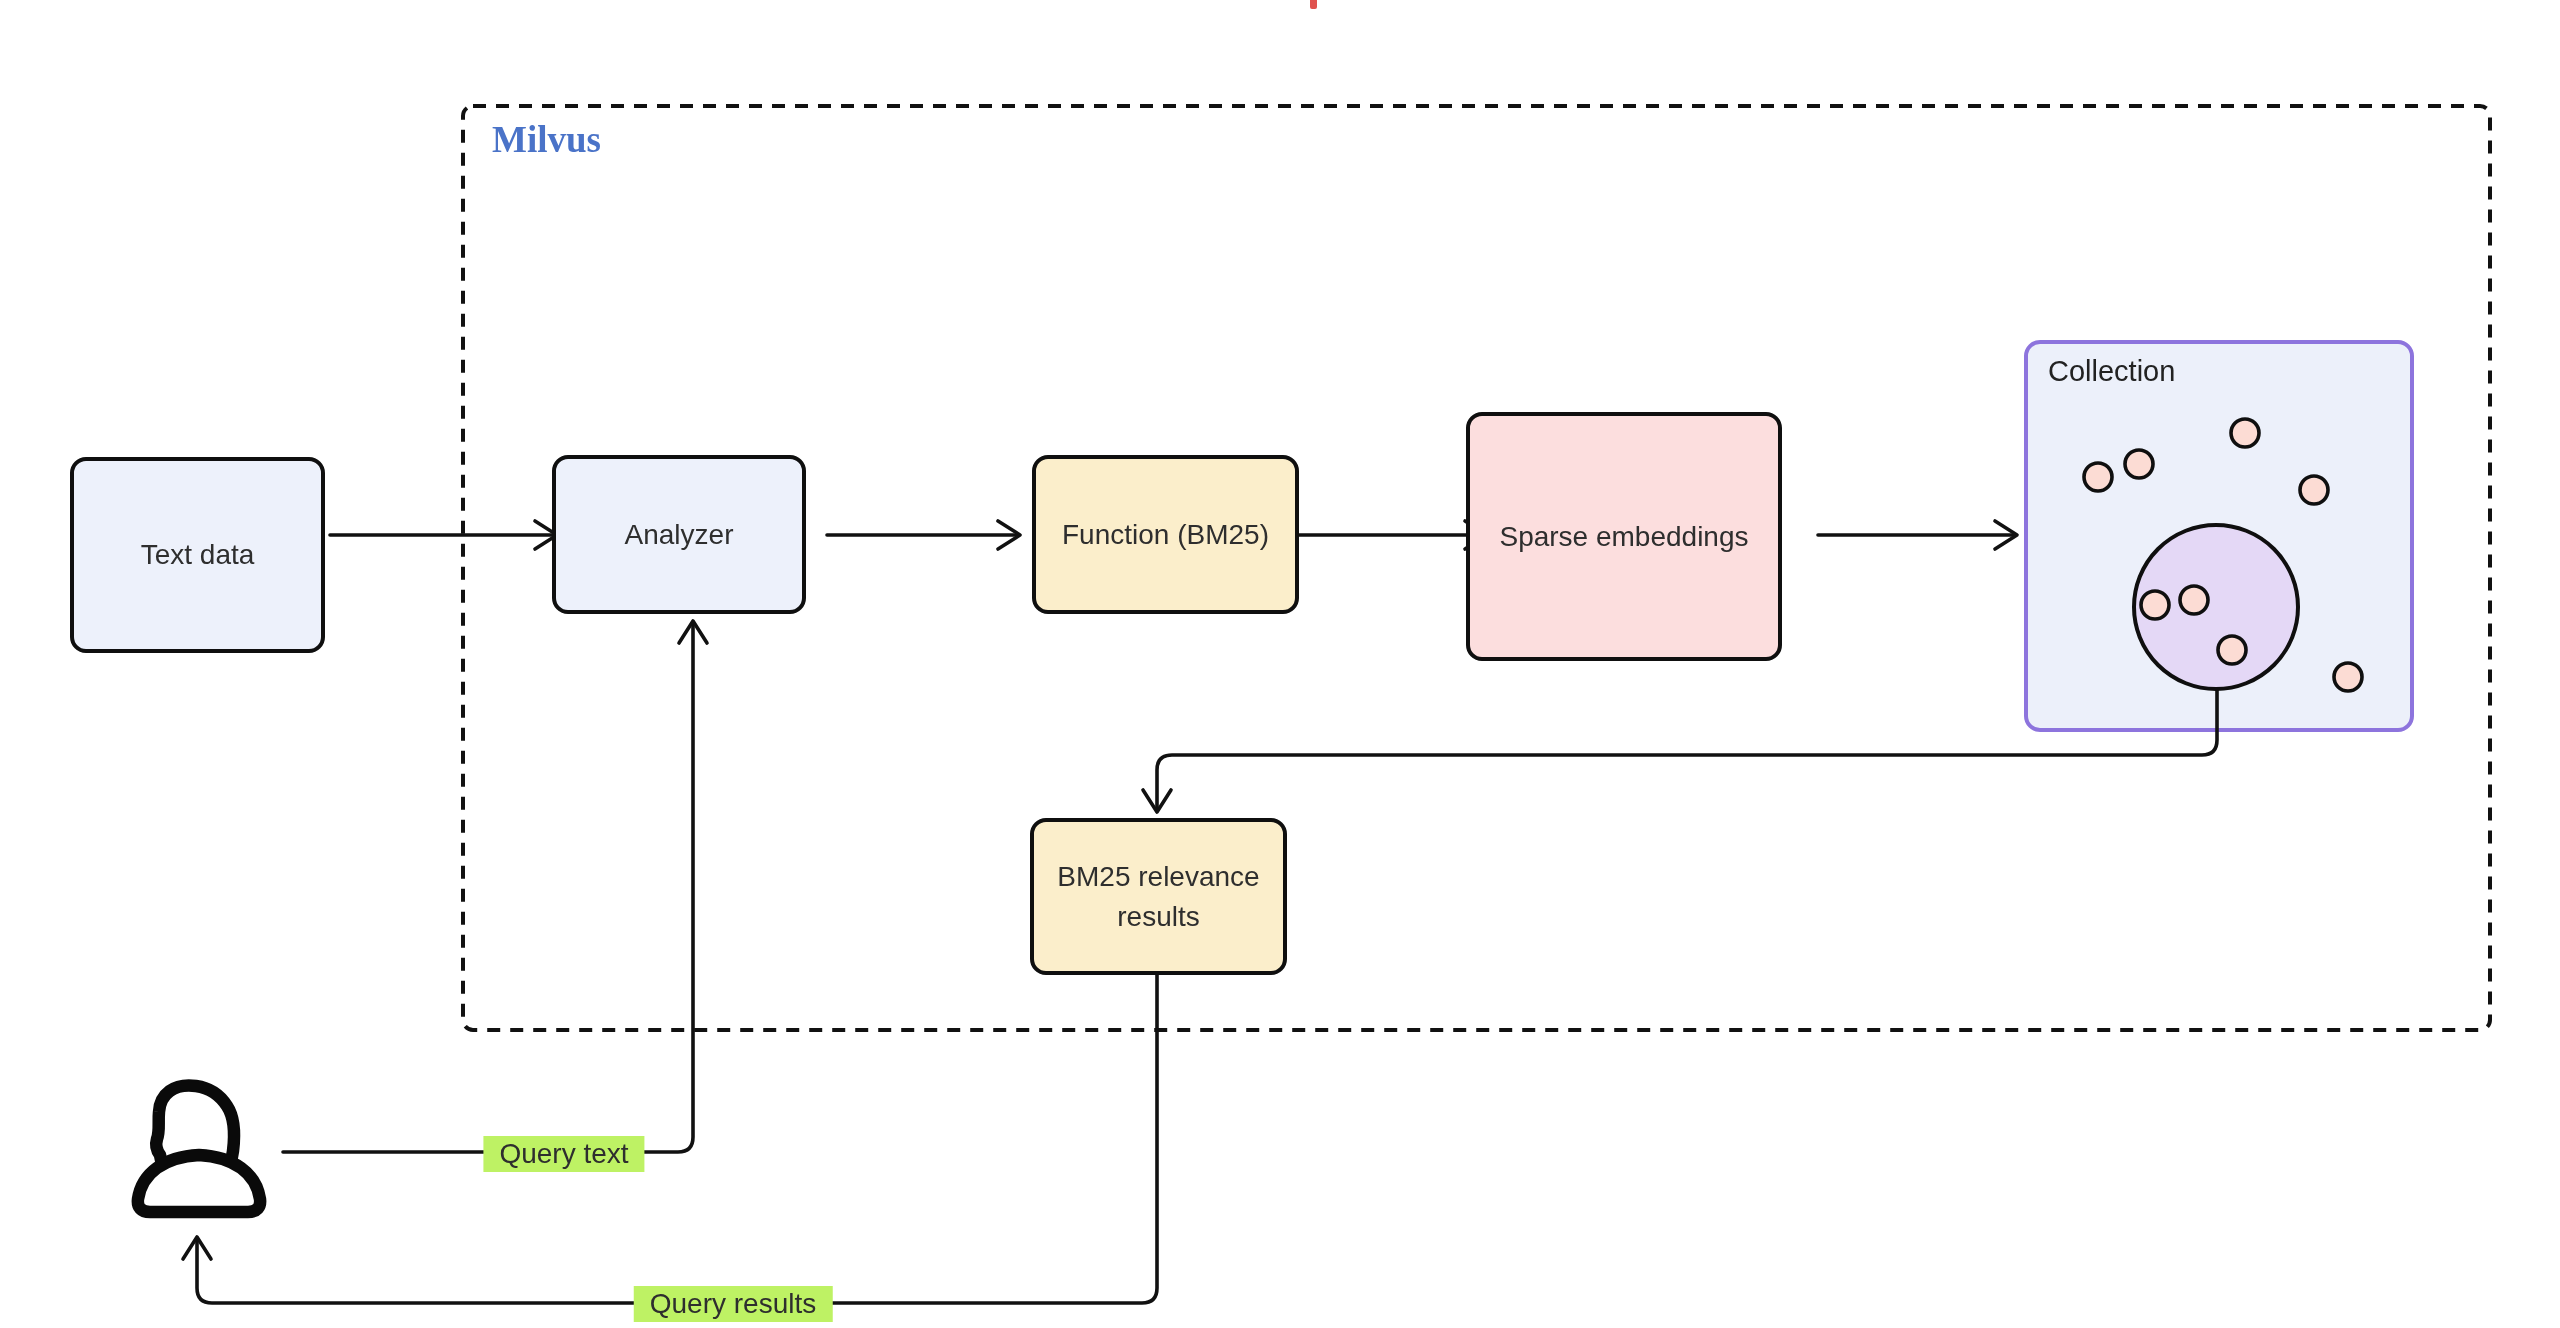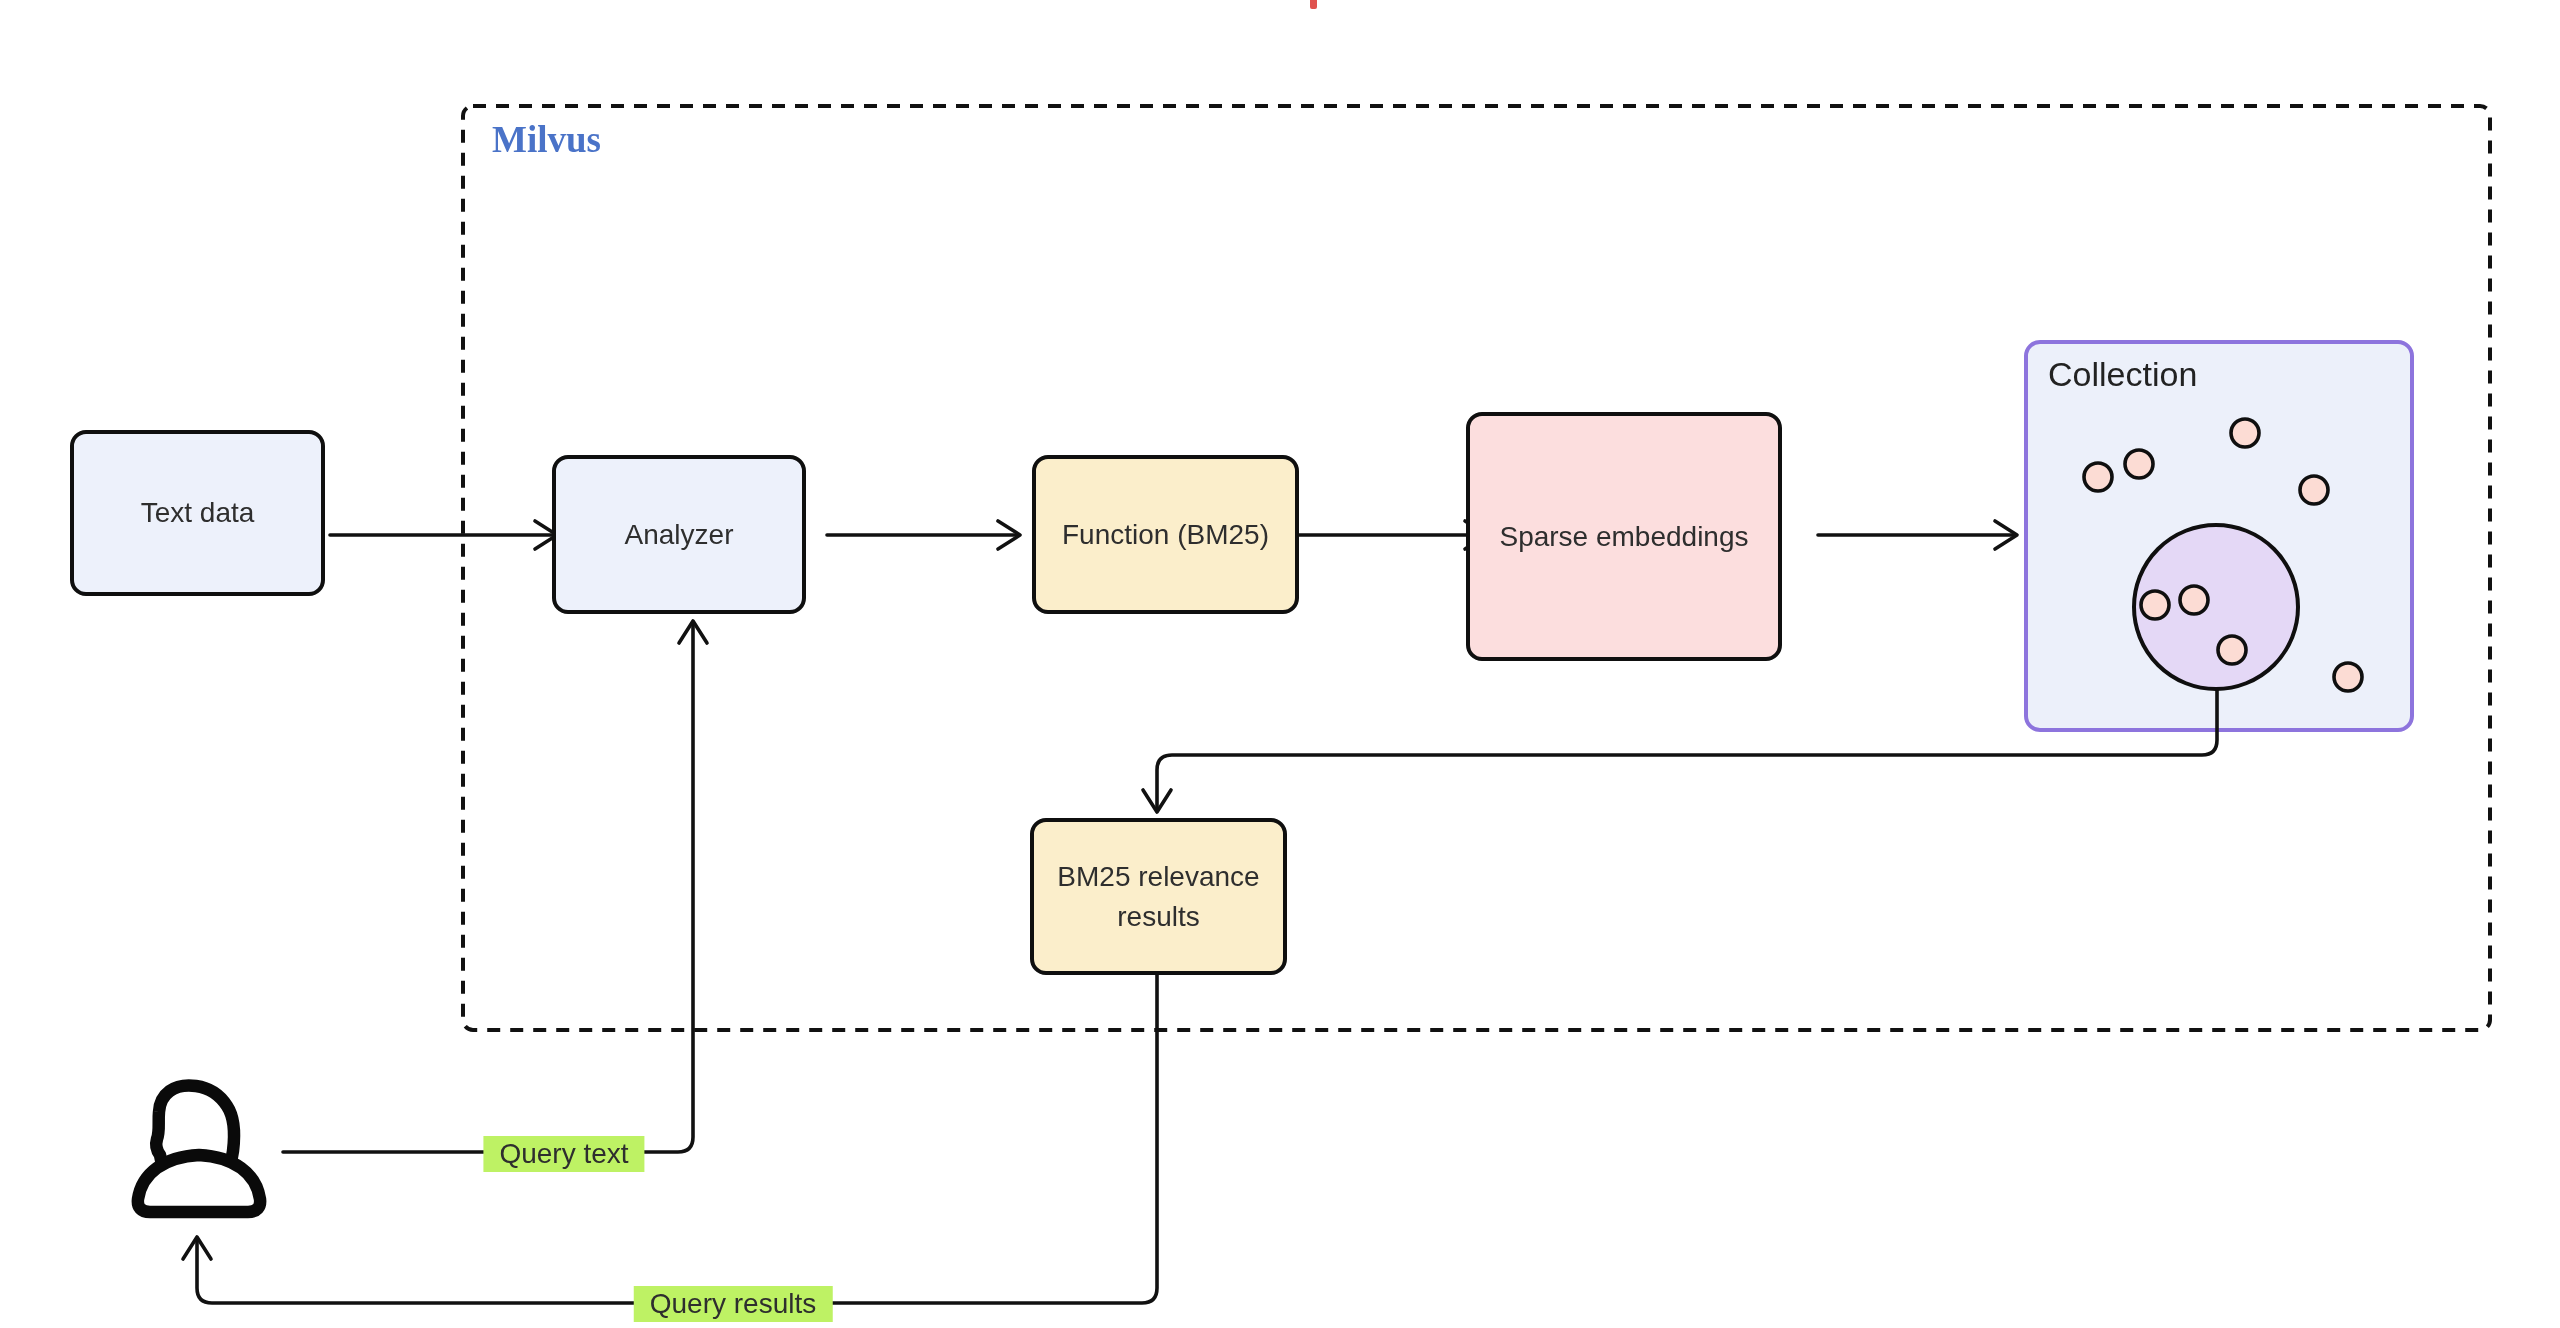--- a/index.html
+++ b/index.html
@@ -25,38 +25,38 @@
     text-align:center;
     font-size:28px;
     line-height:1.4;
     color:#2e2e2e;
     padding:0 20px;
   }
   .node.blue  {background:var(--node_blue_fill,#edf1fb);}
   .node.yellow{background:var(--node_yellow_fill,#fbeecb);}
   .node.pink  {background:var(--node_pink_fill,#fcdede);}
 
-  #node-text-data {left:70px;  top:430px; width:255px; height:166px;}
+  #node-text-data {left:70px;  top:457px; width:255px; height:196px;}
   #node-analyzer  {left:552px; top:455px; width:254px; height:159px;}
   #node-function  {left:1032px;top:455px; width:267px; height:159px;}
   #node-sparse    {left:1466px;top:412px; width:316px; height:249px;}
   #node-bm25      {left:1030px;top:818px; width:257px; height:157px;}
 
   .milvus-label{
     position:absolute;
     left:492px; top:118px;
     font-size:37px;
     font-weight:bold;
     color:var(--milvus_label,#4a73c8);
     font-family:Liberation Serif, serif;
   }
   .collection-label{
     position:absolute;
     left:2048px; top:355px;
-    font-size:34px;
+    font-size:29px;
     color:#222222;
   }
   .edge-label{
     position:absolute;
     transform:translate(-50%,-50%);
     background:#bef264;
     padding:2px 16px;
     font-size:28px;
     color:#2e2e2e;
     white-space:nowrap;

